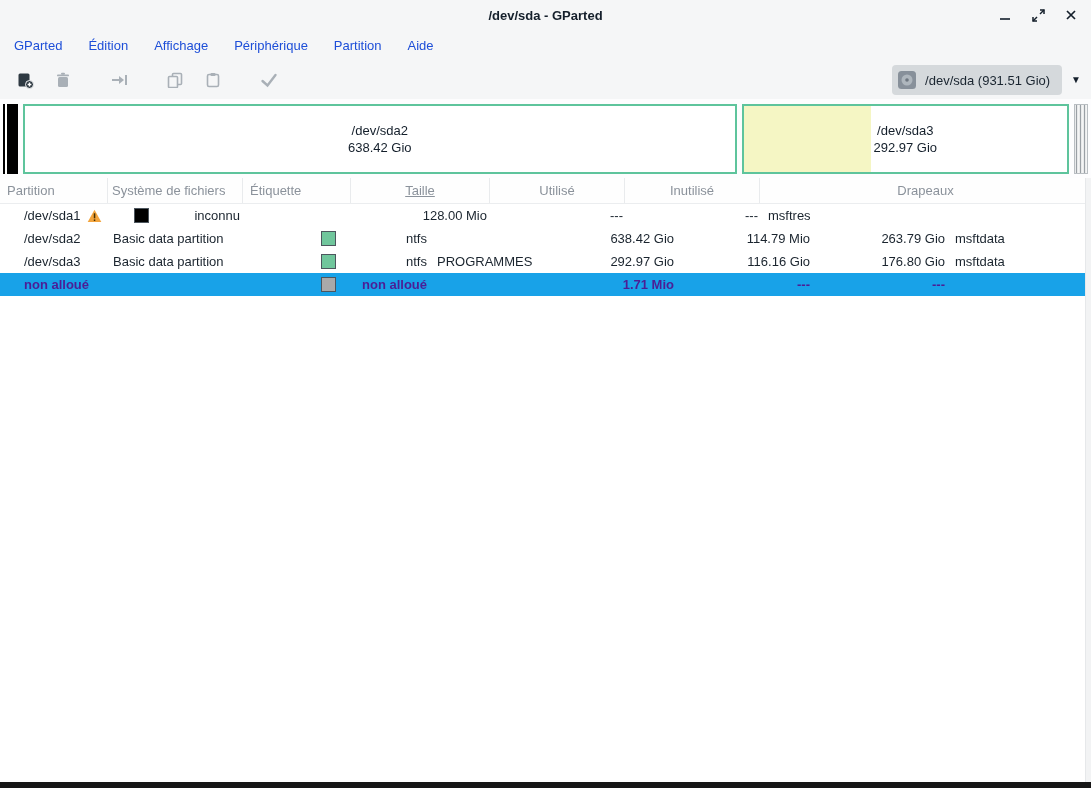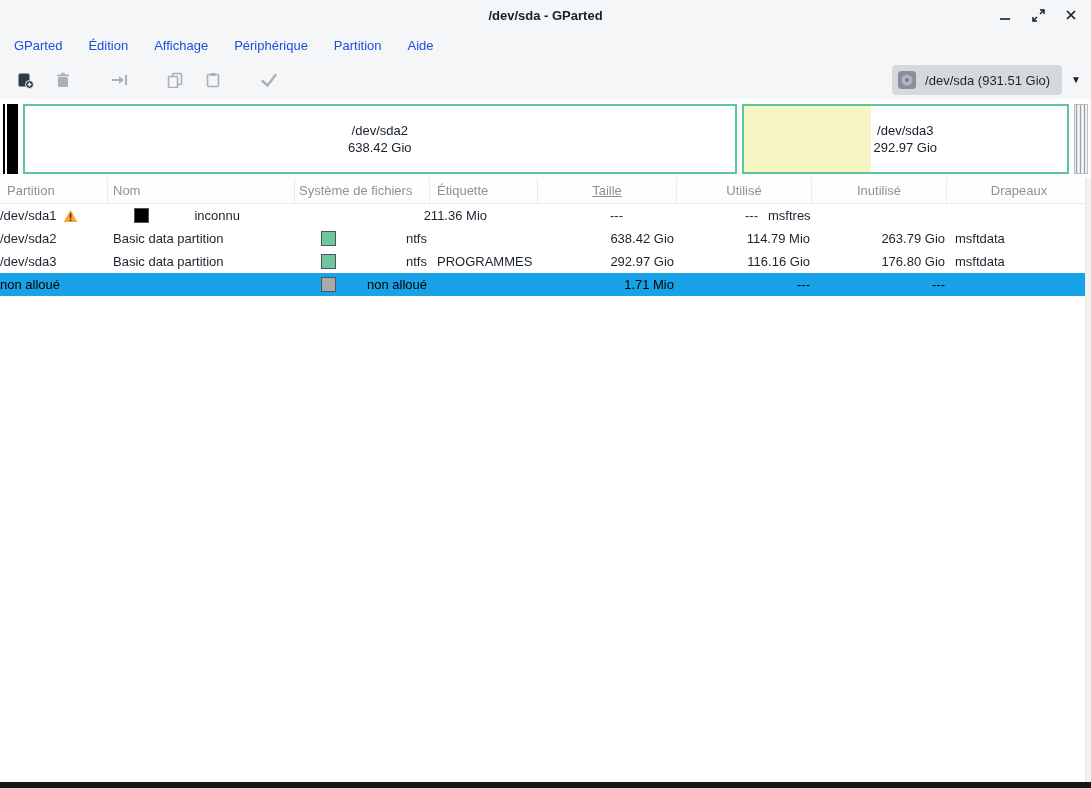--- a/index.html
+++ b/index.html
@@ -49,23 +49,23 @@
   .th-partition { width:108px; padding-left:7px; }
   .th-nom { width:187px; padding-left:5px; }
   .th-fs { width:135px; padding-left:4px; }
   .th-label { width:108px; padding-left:7px; }
   .th-size { width:139px;text-decoration:underline; }
   .th-used { width:135px; }
   .th-unused { width:135px; }
   .th-flags { flex:1; border-right:none; }
 
   .trow { height:23px; display:flex; align-items:center; font-size:13px; flex:0 0 auto; color:#1a242e; }
-  .trow.selected { color:#000000; }
+  .trow.selected { color:#4c1d95;font-weight:bold; }
   .cell { height:100%; display:flex; align-items:center; white-space:nowrap; overflow:hidden; }
-  .c-partition { width:108px; gap:7px; }
+  .c-partition { width:108px; padding-left:24px; gap:7px; }
   .c-nom { width:187px; padding-left:5px; }
   .c-fs { width:135px; padding-left:26px; padding-right:3px; }
   .fs-text { margin-left:auto; }
   .c-label { width:108px; padding-left:7px; }
   .c-size { width:139px; justify-content:flex-end; padding-right:3px; }
   .c-used { width:135px; justify-content:flex-end; padding-right:2px; }
   .c-unused { width:135px; justify-content:flex-end; padding-right:2px; }
   .c-flags { flex:1; padding-left:8px; }
   .swatch { width:15px; height:15px; border:1px solid #4d565e; flex:0 0 auto; }
   .warn { display:flex; align-items:center; }
@@ -181,21 +181,20 @@
       <div class="used-fill" style="background: rgb(245, 246, 196);"></div>
       <div class="pname">/dev/sda3</div>
       <div class="psize">292.97 Gio</div>
     </div>
     <div class="unalloc-end"></div>
   </div>
 
   <div class="table-area">
     <div class="thead">
       <div class="th th-partition">Partition</div>
-      <div class="th th-nom">Nom</div>
       <div class="th th-fs">Système de fichiers</div>
       <div class="th th-label">Étiquette</div>
       <div class="th th-size center">Taille</div>
       <div class="th th-used center">Utilisé</div>
       <div class="th th-unused center">Inutilisé</div>
       <div class="th th-flags center">Drapeaux</div>
     </div>
 
     <div class="trow">
       <div class="cell c-partition">
@@ -206,21 +205,21 @@
             <rect x="6.8" y="4.3" width="1.5" height="5" fill="#473000"></rect>
             <rect x="6.8" y="10.4" width="1.5" height="1.6" fill="#473000"></rect>
           </svg>
         </span>
       </div>
       <div class="cell c-fs">
         <span class="swatch" style="background: rgb(0, 0, 0);"></span>
         <span class="fs-text">inconnu</span>
       </div>
       <div class="cell c-label"></div>
-      <div class="cell c-size">211.36 Mio</div>
+      <div class="cell c-size">128.00 Mio</div>
       <div class="cell c-used">---</div>
       <div class="cell c-unused">---</div>
       <div class="cell c-flags">msftres</div>
     </div>
 
     <div class="trow">
       <div class="cell c-partition">
         <span>/dev/sda2</span>
       </div>
       <div class="cell c-nom">Basic data partition</div>

